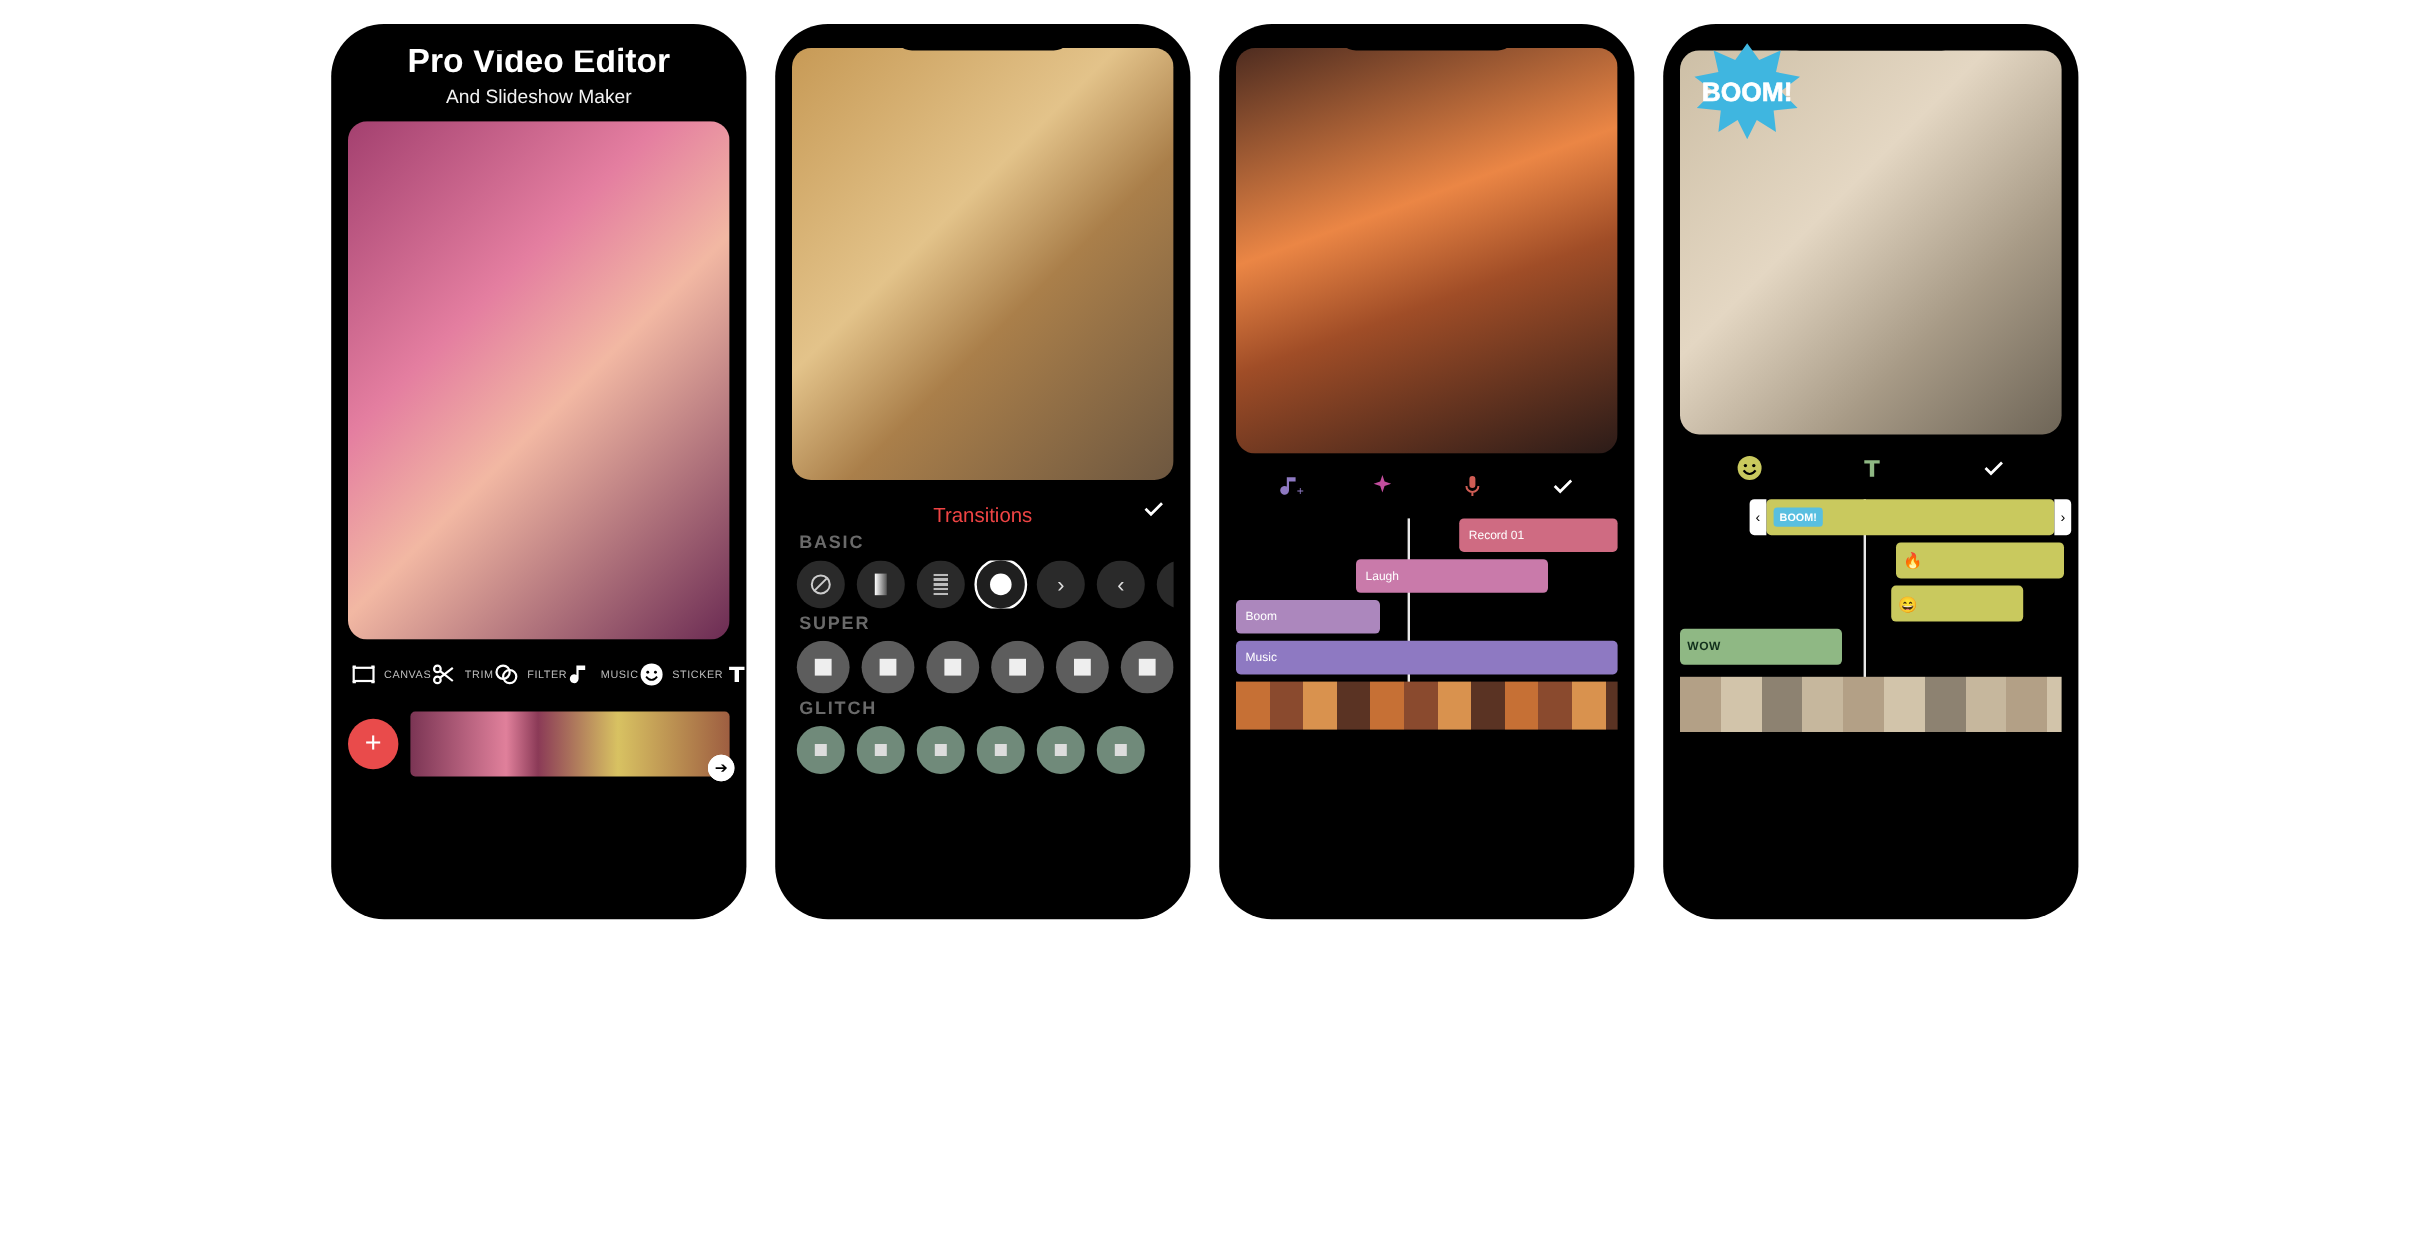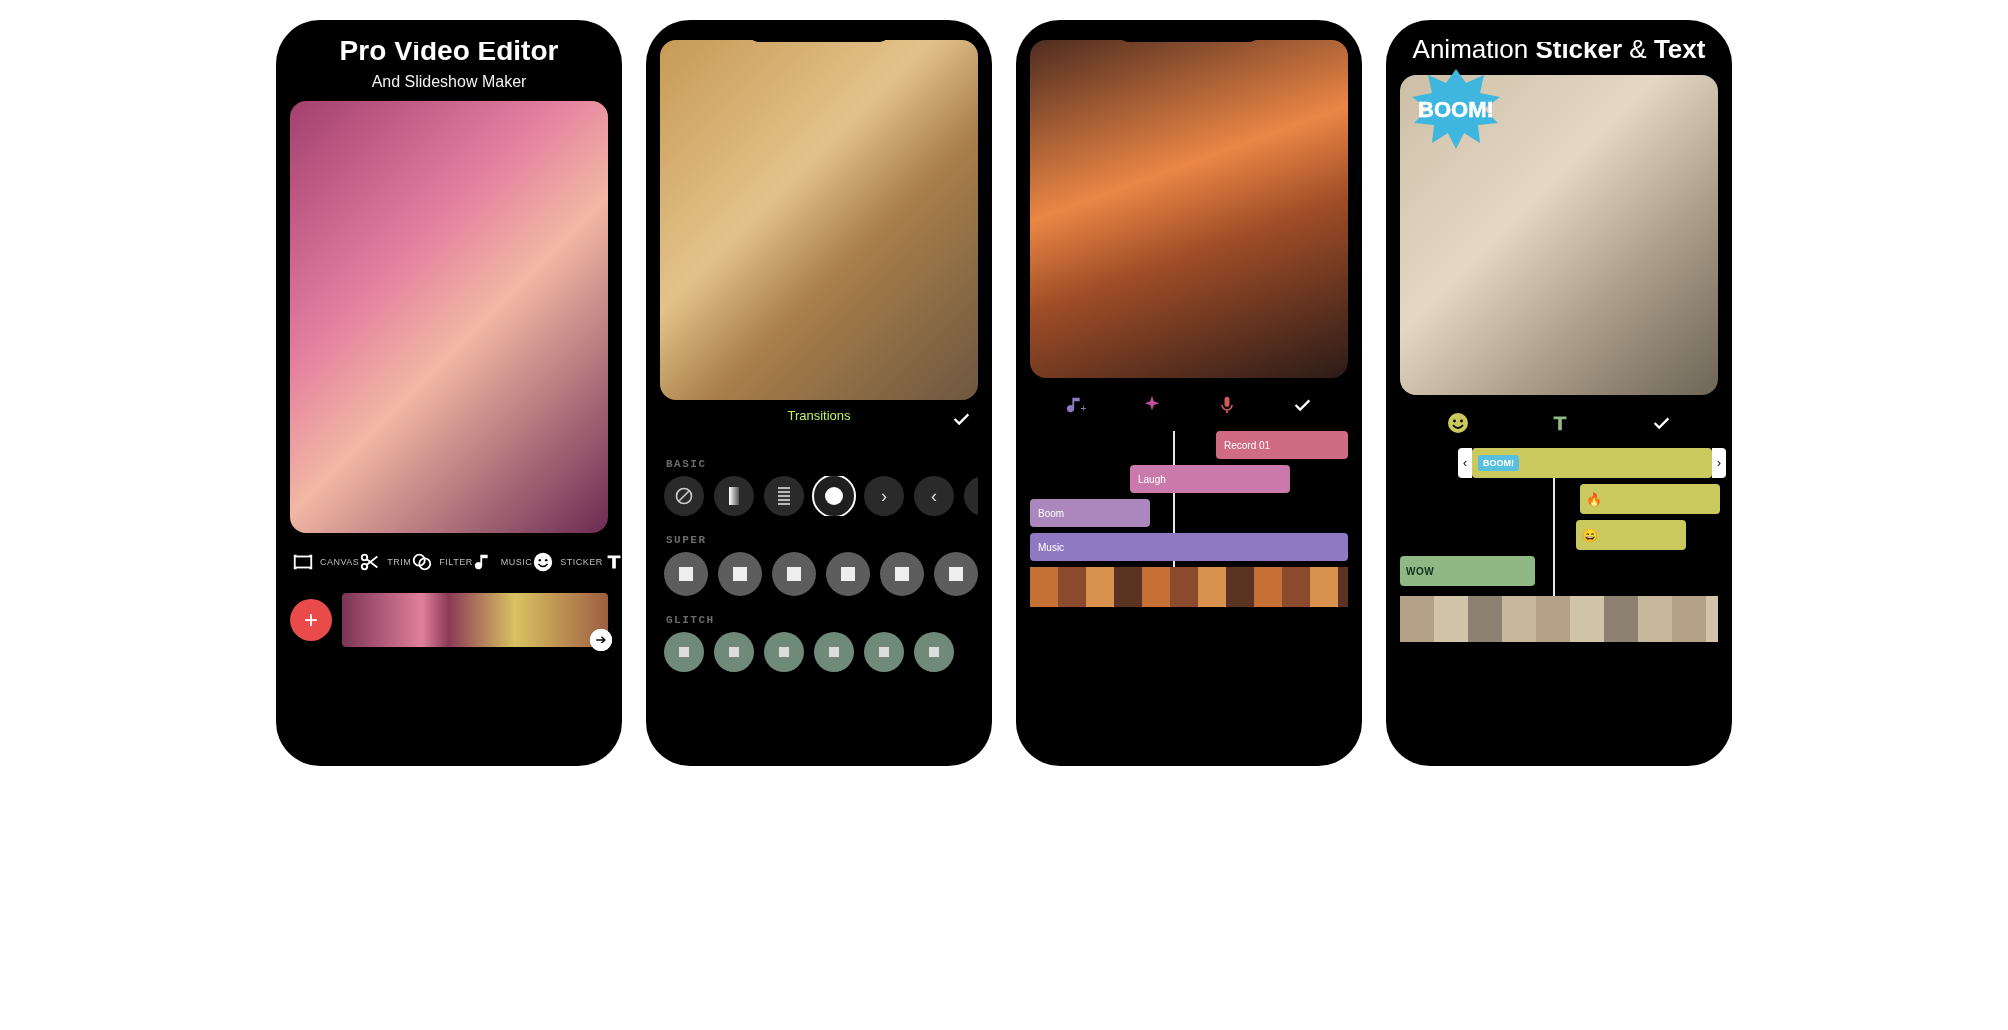--- a/index.html
+++ b/index.html
@@ -94,27 +94,27 @@
     position:absolute; right:-4px; bottom:-4px;
     width:22px; height:22px; border-radius:50%; background:#fff;
     color:#000; font-size:13px;
     display:flex; align-items:center; justify-content:center;
     z-index:2;
   }
 
   
   .panel2-body { margin-top: 8px; }
   .tr-head {
-    display:flex; align-items:flex-start; justify-content:center;
-    gap:10px; position:relative; height:32px; color:#bef264; font-size:13px;
+    display:flex; align-items:flex-end; justify-content:center;
+    gap:10px; position:relative; height:32px; color:#ef4444; font-size:17px;
   }
   .tr-head .check { position:absolute; right:6px; }
   .tr-section-label {
-    font-size: 11px; letter-spacing:1.5px; font-weight:700;
-    color:#6a6a6a; margin: 18px 0 6px 6px; font-family: Liberation Mono, monospace;
+    font-size: 15px; letter-spacing:1.5px; font-weight:700;
+    color:#6a6a6a; margin: 4px 0 6px 6px;
   }
   .circle-row {
     display:flex; gap:10px; overflow:hidden; padding:0 4px;
   }
   .circ {
     width:40px; height:40px; border-radius:50%;
     background:#2a2a2a; flex:0 0 auto;
     display:flex; align-items:center; justify-content:center;
     color:#ddd; font-size:18px;
   }
@@ -398,25 +398,20 @@
       </div>
     <div class="track music">
         <span>Music</span>
       </div>
     <div class="timeline-thumbs"></div>
   </div>
 </div>
 
 <div class="phone">
   <div class="notch"></div>
-  <div class="headline">
-    <div class="big" style="font-size:26px">
-      <span class="light">Animation </span><span>Sticker</span><span class="light"> &amp; </span><span>Text</span>
-    </div>
-  </div>
   <div class="preview" style="height:320px; margin-top:8px; position:relative; overflow:visible;">
     <div class="boom-sticker">
       <svg viewBox="0 0 120 90">
           <path fill="#3fb6e0" d="M60 6l10 14 18-8-4 18 20 4-16 12 14 14-20 2 2 18-16-10-8 16-8-16-16 10 2-18-20-2 14-14-16-12 20-4-4-18 18 8z"></path>
           <text x="60" y="54" text-anchor="middle" font-family="Arial Black,Arial" font-size="22" font-weight="900" fill="#fff" stroke="#fff" stroke-width="0.5">BOOM!</text>
         </svg>
     </div>
     <div class="preview-ph kids" style="height:320px; border-radius:16px;"></div>
   </div>
   <div class="p4-icons">

